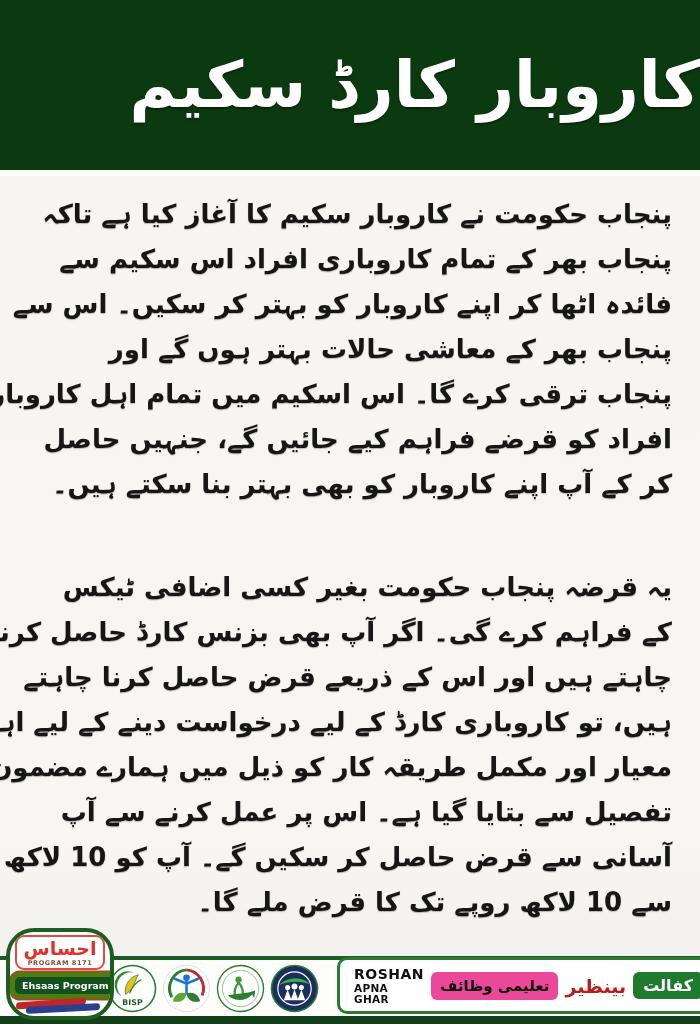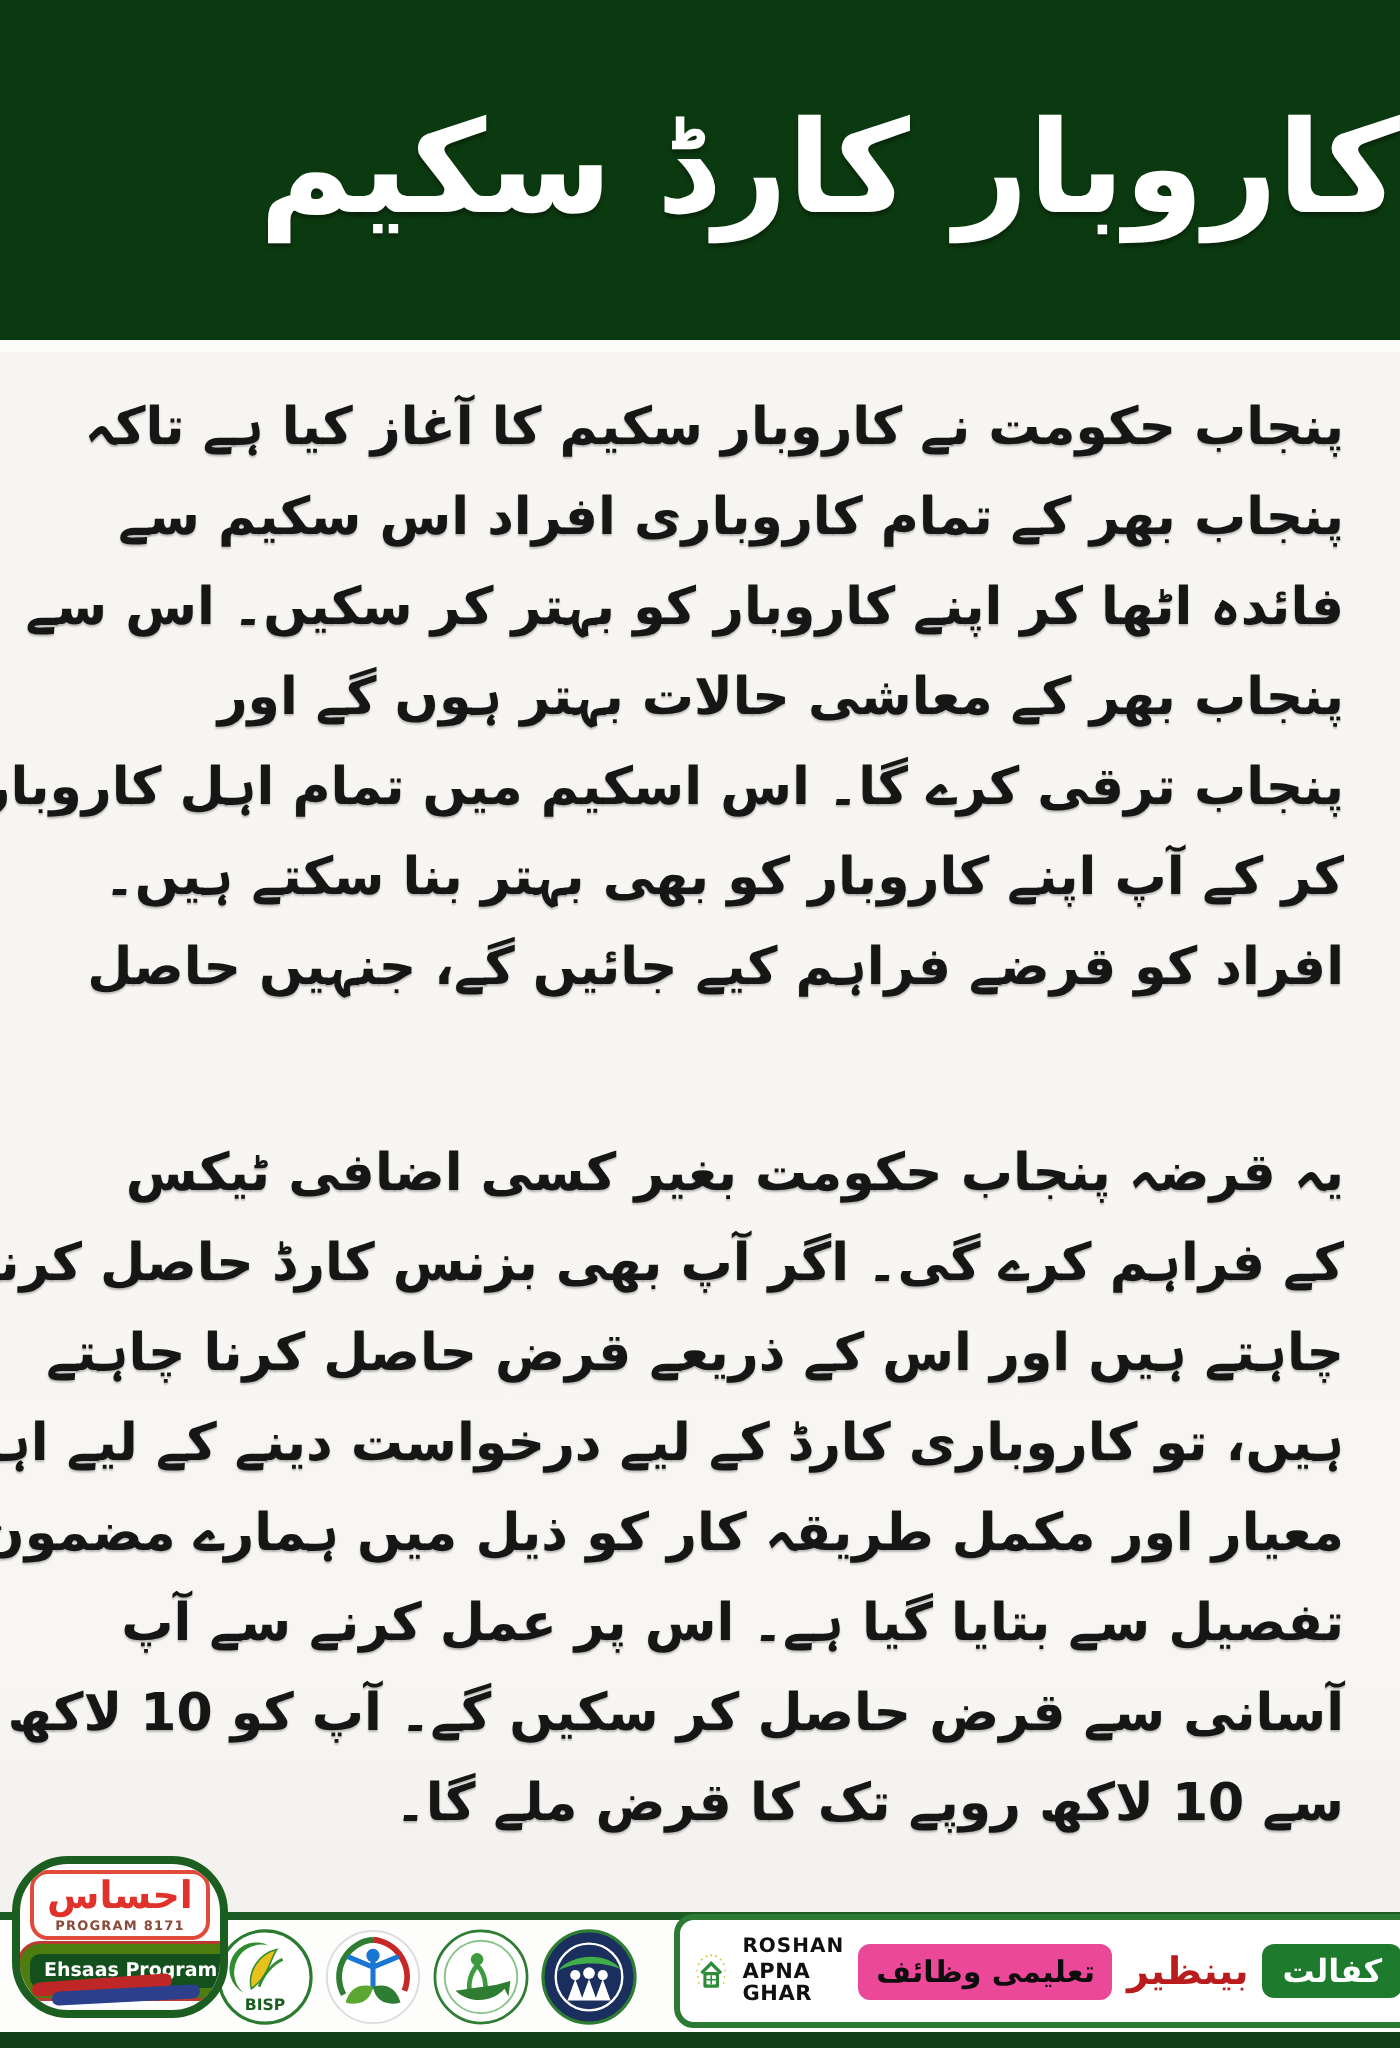--- a/index.html
+++ b/index.html
@@ -35,21 +35,21 @@
   .footer-strip {
     position:absolute; left:0; right:0; top:956px; height:60px;
     background:#fdfdfb; border-top:4px solid #1c5c24; box-sizing:border-box;
   }
   .footer-bottom-bar {
     position:absolute; left:0; right:0; bottom:0; height:8px; background:#123f17;
   }
 
   
   .ehsaas-logo {
-    position:absolute; left:6px; top:928px; width:108px; height:81px;
+    position:absolute; left:6px; top:928px; width:108px; height:92px;
     background:#ffffff; border:4px solid #1b5e20; border-radius:28px;
     z-index:4; box-sizing:border-box; overflow:hidden;
   }
   .ehsaas-inner {
     margin:3px 5px 0; border:2px solid #e04a3a; border-radius:9px;
     text-align:center; padding:1px 0 1px;
   }
   .ehsaas-urdu { color:#e0322a; font-size:19px; line-height:21px; font-weight:bold; direction:rtl; }
   .ehsaas-prog { font-size:6.5px; letter-spacing:.6px; color:#8a4b3a; font-weight:bold; }
   .ehsaas-pill {
@@ -71,21 +71,21 @@
   .round-logo { width:49px; height:49px; display:block; }
 
   
   .benazir-box {
     position:absolute; left:337px; top:957px; width:374px; height:57px;
     background:#ffffff; border:3px solid #2b7a33; border-radius:10px;
     box-sizing:border-box; z-index:3;
     display:flex; align-items:center; padding:0 7px; gap:7px;
   }
   .roshan-text { color:#101010; font-weight:bold; line-height:1; }
-  .roshan-line1 { font-size:10px; letter-spacing:.5px; }
+  .roshan-line1 { font-size:14px; letter-spacing:.5px; }
   .roshan-line2 { font-size:10.5px; letter-spacing:.3px; margin-top:2px; }
   .taleemi-badge {
     direction:rtl; background:#ec4899; color:#0d0d0d; font-weight:bold;
     font-size:15px; padding:5px 9px; border-radius:6px; white-space:nowrap;
   }
   .benazir-word { direction:rtl; color:#b91c1c; font-weight:bold; font-size:19px; white-space:nowrap; }
   .kafalat-badge {
     direction:rtl; background:#1e7b2e; color:#ffffff; font-weight:bold;
     font-size:16px; padding:4px 10px; border-radius:6px; white-space:nowrap;
   }
@@ -99,22 +99,22 @@
     <div class="header-title">کاروبار کارڈ سکیم</div>
   </div>
 
   <div class="content">
     <div class="para para-1">
       <div class="line">پنجاب حکومت نے کاروبار سکیم کا آغاز کیا ہے تاکہ</div>
       <div class="line">پنجاب بھر کے تمام کاروباری افراد اس سکیم سے</div>
       <div class="line">فائدہ اٹھا کر اپنے کاروبار کو بہتر کر سکیں۔ اس سے</div>
       <div class="line">پنجاب بھر کے معاشی حالات بہتر ہوں گے اور</div>
       <div class="line">پنجاب ترقی کرے گا۔ اس اسکیم میں تمام اہل کاروباری</div>
+      <div class="line">افراد کو قرضے فراہم کیے جائیں گے، جنہیں حاصل</div>
       <div class="line">کر کے آپ اپنے کاروبار کو بھی بہتر بنا سکتے ہیں۔</div>
-      <div class="line">افراد کو قرضے فراہم کیے جائیں گے، جنہیں حاصل</div>
     </div>
     <div class="para para-2">
       <div class="line">یہ قرضہ پنجاب حکومت بغیر کسی اضافی ٹیکس</div>
       <div class="line">کے فراہم کرے گی۔ اگر آپ بھی بزنس کارڈ حاصل کرنا</div>
       <div class="line">چاہتے ہیں اور اس کے ذریعے قرض حاصل کرنا چاہتے</div>
       <div class="line">ہیں، تو کاروباری کارڈ کے لیے درخواست دینے کے لیے اہلیت کے</div>
       <div class="line">معیار اور مکمل طریقہ کار کو ذیل میں ہمارے مضمون میں</div>
       <div class="line">تفصیل سے بتایا گیا ہے۔ اس پر عمل کرنے سے آپ</div>
       <div class="line">آسانی سے قرض حاصل کر سکیں گے۔ آپ کو 10 لاکھ</div>
       <div class="line">سے 10 لاکھ روپے تک کا قرض ملے گا۔</div>

